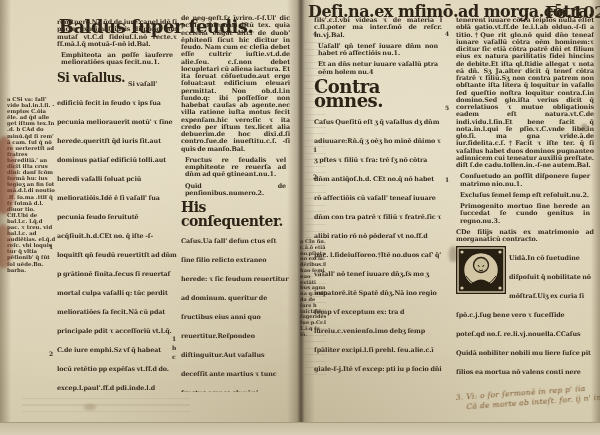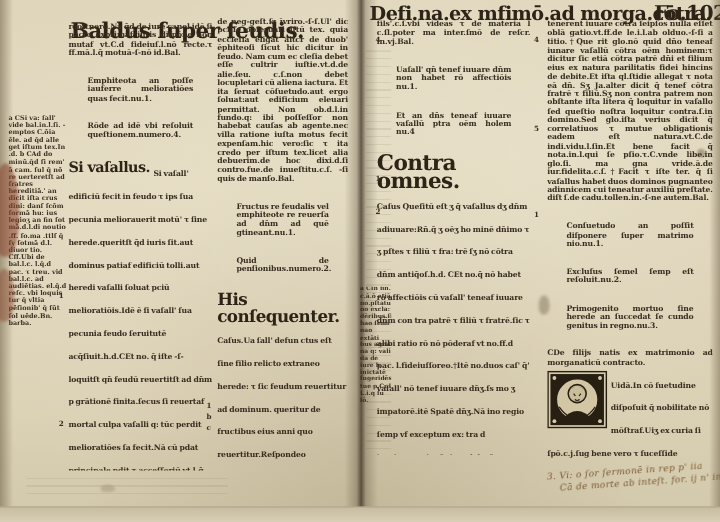--- a/index.html
+++ b/index.html
@@ -32,21 +32,21 @@
   .body{font-size:6.4px;line-height:7.25px;font-weight:700;color:#382d20;
     margin:0;text-align:justify;word-spacing:-.5px;letter-spacing:-.1px;}
   .colL1{left:57px;top:19px;width:120px;height:373px;}
   .colL2{left:181px;top:15px;width:109px;height:377px;}
   .colR1{left:314px;top:17px;width:128px;height:362px;}
   .colR2{left:456px;top:17px;width:138px;height:370px;}
   .gloss{position:absolute;font-weight:700;color:#3c3124;text-align:left;overflow:hidden;}
   .gloss-left{left:7px;top:96px;width:49px;height:247px;font-size:5.4px;line-height:6.1px;}
   .gloss-right{left:300px;top:239px;width:26px;height:97px;font-size:5px;line-height:5.8px;}
   .list{margin:1px 0;}
-  .li{position:relative;margin:16px;}
+  .li{position:relative;margin:4px;}
   .li .t{display:block;}
   .section{margin-top:2px;}
   .bigheading{float:left;font-weight:700;color:#2d2316;letter-spacing:-.5px;margin:0 3px 0 0;}
   .h-si{font-size:12px;line-height:15px;}
   .h-his{font-size:14px;line-height:13.5px;}
   .h-contra{font-size:18px;line-height:14.5px;}
   .subheading{margin:2px 0 1px 0;}
   .initial{float:left;width:50px;height:48px;margin:1px 3px 0 0;}
   .handwriting{position:absolute;left:456px;top:388px;width:142px;transform:rotate(-4deg);
     color:#7a5830;font-style:italic;font-weight:400;font-size:7.5px;line-height:9.5px;
@@ -77,24 +77,20 @@
 
     <aside class="gloss gloss-left">a CSi va: ſall' vide bal.in.l.ſi. -emptos C.ōia ēle. ad q̄d alle get iſtum tex.In .d. b CAd do minū.q̄d ſi rem' ā cam. ſul q̄ nō re uerteretſt ad fratres hereditiā.' an dicit iſta crus dini: danſ ſcōm formā hu: ius legioʒ an fin ſot mā.d.l.di noutio .ff. ſo.ma .ttlſ q̄ ſy ſotmā d.l. diuor tio. Cff.Ubi de bal.l.c. l.q̄.d pac. τ treu. vid bal.l.c. ad audiētias. el.q̄.d reſc. vbi loquis tur q̄ vltia pēſionib' q̄ ſūt ſol uēde.Bn. barba.</aside>
 
     <div class="col colL1">
       <p class="body">reoſtnero.Nā q̄d de iure canel idē ſi pacto exprimaf iuris diſpōne non mutaf vt.C.d fideiuſ.l.nō recte.τ ff.mā.l.q̄ motuā-ſ-nō id.Bal.</p>
       <div class="list">
         <div class="li">
 
           <span class="t body">Emphiteota an poſſe iauferre melioratiōes quas fecit.nu.1.</span>
         </div>
-        <div class="li">
-
-          <span class="t body">Rōde ad idē vbi reſoluit queſtionem.numero.4.</span>
-        </div>
       </div>
       <div class="section">
         <span class="bigheading h-si">Si vaſallus.</span><span class="body">Si vaſall' edificiū fecit in feudo τ ips ſua pecunia meliorauerit motū' τ ſine herede.queritſt q̄d iuris ſit.aut dominus patiaf edificiū tolli.aut heredi vaſalli ſoluat pciū melioratiōis.Idē ē ſi vaſall' ſua pecunia feudo ſeruitutē acq̄ſiuit.h.d.CEt no. q̄ iſte -ſ-loquitſt qn̄ feudū reuertitſt ad dn̄m p grātionē finita.ſecus ſi reuertaf mortal culpa vaſalli q: tūc perdit melioratiōes ſa fecit.Nā cū pdat principale pdit τ acceſſoriū vt.l.q̄. C.de iure emphi.Sz vf q̄ habeat locū retētio pp expēſas vt.ff.d do. excep.l.paul'.ff.d pdi.inde.l.d exceptioē-ſ-ſi go.τ.l.ſi in area.ff.de rei ven.l.ſumpt'.ff.d le.j.l.domos τ.l.ſi domos.ff.d peti.here.l.plane τ.l.ſi nec.q̄c.ſi ex duob'.-o.l ſeu dor ēphiteoſi iō ē ſec' q̄ in pena ſui delicti cadit a iure ſuo.CIteʒ in emphiteoſi ē alia rō q̄ ēphiteoſis vf pcella ad meliorādū.CIteʒ q̄d erit in tali caſu.Ecclīa vēdidit mihi domū iure puo τ areā iure libellario.finita ē ēphiteoſis large.q̄ iſta cū iſta re ad ecclīam poſt cer: q̄ ipo reuerterā videor habuiſſe animū ecclīā obligādi.Sz vf dn̄m q̄ ſi ecclīa mihi offert pciū ex rui: na edificij cōm gceptur' q̄ eccleſia nō teneaf in pī' q: nō intereſt mea in pī' vt.ff.d rei vendi.l.in fundo. pōt dici q̄ ſi expēſa ē vtilis tenea mihi ad expſlam.Sz ſi nō ē vtilia teneaf mihi advalor.trudep.ar.ff.</span>
       </div>
     </div>
 
     <div class="col colL2">
       <p class="body">de neg-geſt.ſz īvriro.-ſ-ſ.Ul' dic pciſſe obſeruari iſtū tex. quia eccleſia eligat altcr de duob' ēphiteoſi ſicut hic dicitur in feudo. Nam cum ec cleſia debet eſſe cultrir iuſtie.vt.d.de alie.ſeu. c.ſ.non debet locupletari cū aliena iactura. Et ita ſeruat cōſuetudo.aut ergo ſoluat:aut edificium eleuari permittat. Non ob.d.l.in fundo.q: ibi poſſeſſor non habebat cauſas ab agente.nec villa ratione iuſta motus fecit expenſam.hic vero:ſic τ ita credo per iſtum tex.licet alia debuerim.de hoc dixi.d.ſi contro.fue.de inueſtitu.c.ſ. -ſi quis de manſo.Bal.</p>
       <div class="list">
         <div class="li">
@@ -126,21 +122,21 @@
 
     <div class="col colR1">
       <p class="body">fils'.c.ſ.vbi videas τ de materia l c.ſl.poter ma inter.ſmō de reſcr. in.vj.Bal.</p>
       <div class="list">
         <div class="li">
 
           <span class="t body">Uaſall' qn̄ tenef iuuare dn̄m non habet rō affectiōis nu.1.</span>
         </div>
         <div class="li">
 
-          <span class="t body">Et an dn̄s teneaf iuuare vaſallū ptra oēm holem nu.4</span>
+          <span class="t body">Et an dn̄s netur iuuare vaſallū ptra oēm holem nu.4</span>
         </div>
       </div>
       <div class="section">
         <span class="bigheading h-contra">Contra omnes.</span><span class="body">Caſus Queſitū eſt ʒ q̄ vaſallus dʒ dn̄m adiuuare:Rn̄.q̄ ʒ oēʒ ho minē dn̄imo τ ʒ pſtes τ filiū τ fra: trē ſʒ nō cōtra dn̄m antiq̄oſ.h.d. CEt no.q̄ nō habet rō affectiōis cū vaſall' teneaf iuuare dn̄m con tra patrē τ filiū τ fratrē.ſic τ alibi ratio rō nō pōderaf vt no.ff.d pac. l.fideiuſſoreo.†Itē no.duos caſ' q̄' vaſall' nō tenef iuuare dn̄ʒ.ſs mo ʒ impatorē.itē Spatē dn̄ʒ.Nā ino regio ſemp vf exceptum ex: tra d iureiu.c.venienſo.imo debʒ ſemp ſpāliter excipi.l.ſi prehl. ſeu.alie.c.ī giale-ſ-j.Itē vf excep: pti iu p ſocio dn̄i vt hic ſy q̄ ad hōc effectū vt nō teneaf ſm dn̄ʒ ʒ primā iuuare.Tn̄ ſi ſolʒ dn̄ʒ cela perit tenef ci ad intereſſe vt.ff.d act.emp.l.j.l.ſi.τ.ff.d pig.act.l.ſi.ſ fi..Et iō vaſall' q̄ iurat fidelitatē dyno latim exeipe ſuo precio dn̄i vt'ialtē adicere ſaluo iure alteri' dn̄i cui eſt eſemobligat'.ar.ff.d ma te.l.ſi q̄ locuplea.Et hec maxie vera ſunt in ſcudo legitimo q: vf aſſerere te nulli aliū dn̄ʒ hreetoi ſi in euidētiab' hui' operis ſup rubricerbi videar.C†Querit gl. nō q̄d vaſall' teneaf iurare ʒ ſe iplus ceviiqramēti fidēinatio ſet vf q̄ ſic.vt.ff.d cōdi.inde.l.fraueʒ a fratre in ſi.in prin.In cētrariuʒ vf q: in generali ſermone nō cōti netur perſona loquentis.vt.C.de ſol.l.inquiſitio veritatis.Et quia quelibet res naturaliter appetit cōſeruationē ſui eſſe vt no.ff.d ver bo.ſig.l.liberorū.Finaliter glo. determinat q̄ nō demcaturiunare ptra ſetpſm.Et rō eſt non ſolnʒ illa de qua loquif.l.inquiſitio:veritatis ſi ētʒ dn̄o eſt rio nō tenchiunare pſcipſus.Et no.diā rōndqr ſi.iuioē</span>
       </div>
     </div>
 
     <div class="col colR2">
       <p class="body">tenerent iuuare cōtra ſeipſos nulla eſſet oblā gatio.vt.ff.de le.i.l.ab olduo.-ſ-ſi a titio.†Que rit glo.nō quid dn̄o teneaf iunare vaſallū cōtra oēm hominem:τ dicitur ſic etiā cōtra patrē dn̄i et filium eius ex natura parilitatis fidei hincins de debite.Et iſta ql.ſtidie allegat τ nota eā dn̄. Sʒ Ja.alter dicit q̄ tenef cōtra fratrē τ filiū.Sʒ non contra patrem non obſtante iſta litera q̄ loquitur in vaſallo ſed queſtio noſtra loquitur contra.ſ.in domino.Sed glo.iſta verius dicit q̄ correlatiuos τ mutue obligationis eadem eſt natura.vt.C.de indi.vidu.l.ſin.Et bene facit q̄ nota.in.l.qui ſe pſio.τ.C.vnde libe.in glo.ſi. ma gna vride.ā.de iur.fidelita.c.ſ.†Facit τ iſte ter. q̄ ſi vaſallus habet duos dominos pugnanteo adinnicem cui teneatur auxiliū preſtate. diſt ſ.de cadu.tollen.in.-ſ-ne autem.Bal.</p>
       <div class="list">

